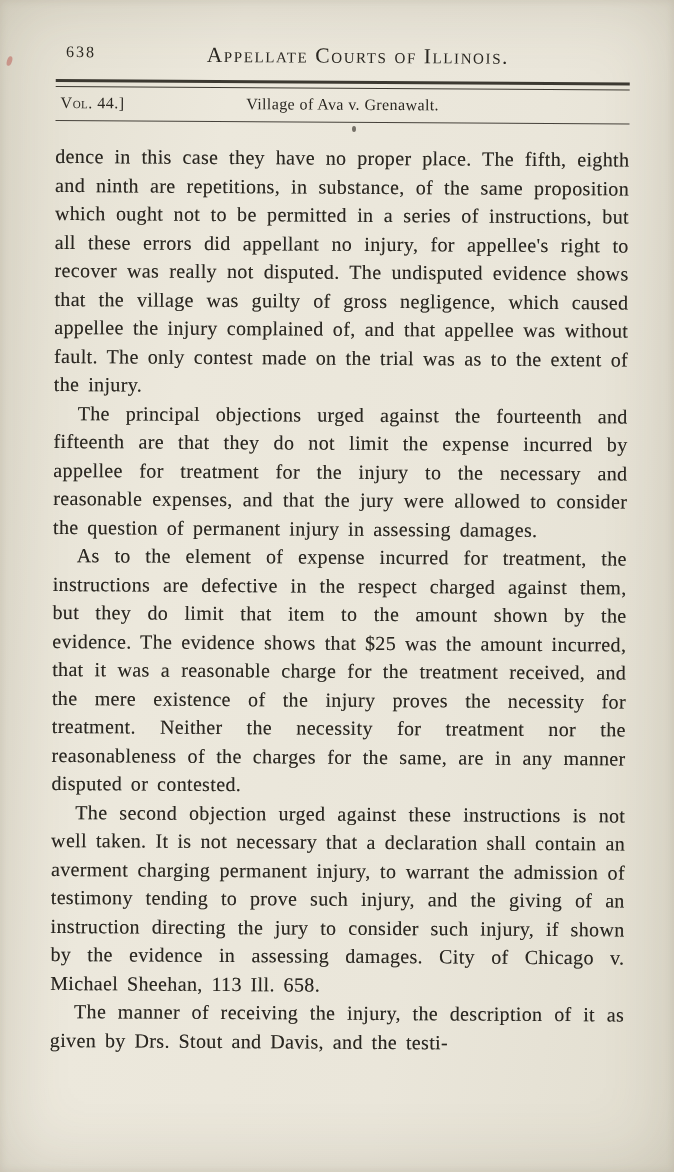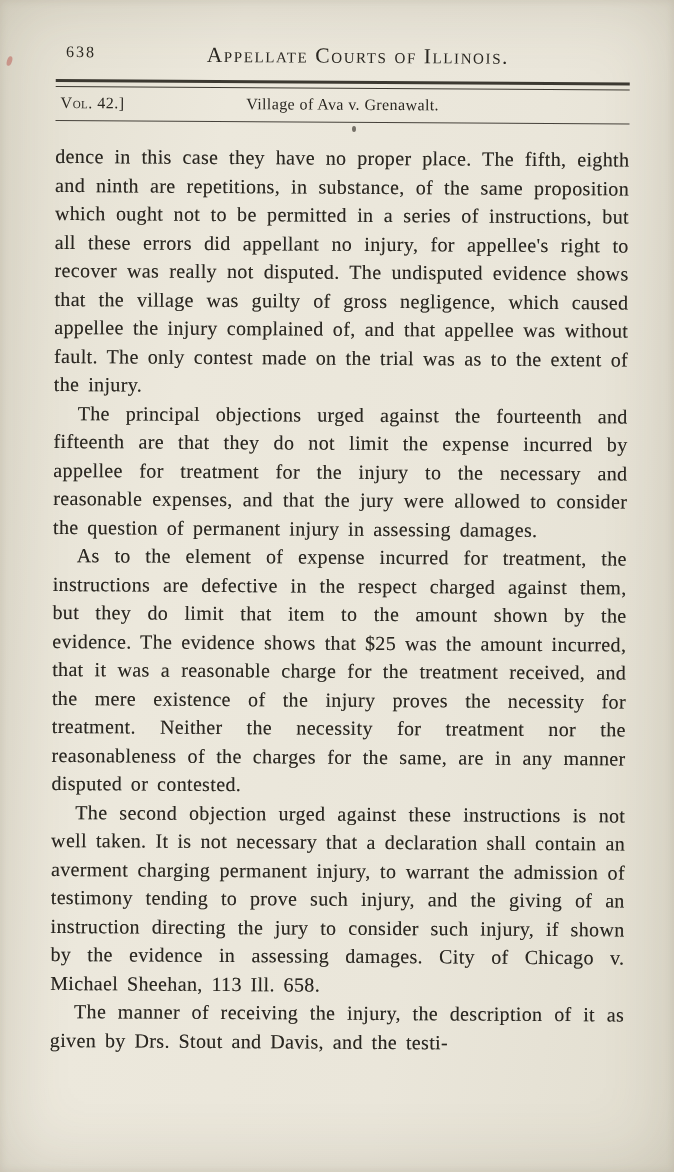--- a/index.html
+++ b/index.html
@@ -124,21 +124,21 @@
   <div class="content">
 
     <div class="header-row">
       <span class="page-num">638</span>
       <span class="running-title">Appellate Courts of Illinois.</span>
     </div>
 
     <div class="double-rule"></div>
 
     <div class="subheader">
-      <span class="volume-label">Vol. 42.]</span>
+      <span class="volume-label">Vol. 44.]</span>
       <span class="case-title">Village of Ava v. Grenawalt.</span>
     </div>
 
     <div class="header-rule"></div>
 
     <div class="body-text">
       <p class="cont">dence in this case they have no proper place.  The fifth, eighth and ninth are repetitions, in substance, of the same proposition which ought not to be permitted in a series of instructions, but all these errors did appellant no injury, for appellee's right to recover was really not disputed.  The undisputed evidence shows that the village was guilty of gross negligence, which caused appellee the injury complained of, and that appellee was without fault.  The only contest made on the trial was as to the extent of the injury.</p>
       <p>The principal objections urged against the fourteenth and fifteenth are that they do not limit the expense incurred by appellee for treatment for the injury to the necessary and reasonable expenses, and that the jury were allowed to consider the question of permanent injury in assessing damages.</p>
       <p>As to the element of expense incurred for treatment, the instructions are defective in the respect charged against them, but they do limit that item to the amount shown by the evidence.  The evidence shows that $25 was the amount incurred, that it was a reasonable charge for the treatment received, and the mere existence of the injury proves the necessity for treatment. Neither the necessity for treatment nor the reasonableness of the charges for the same, are in any manner disputed or contested.</p>
       <p>The second objection urged against these instructions is not well taken.  It is not necessary that a declaration shall contain an averment charging permanent injury, to warrant the admission of testimony tending to prove such injury, and the giving of an instruction directing the jury to consider such injury, if shown by the evidence in assessing damages.  City of Chicago v. Michael Sheehan, 113 Ill. 658.</p>

